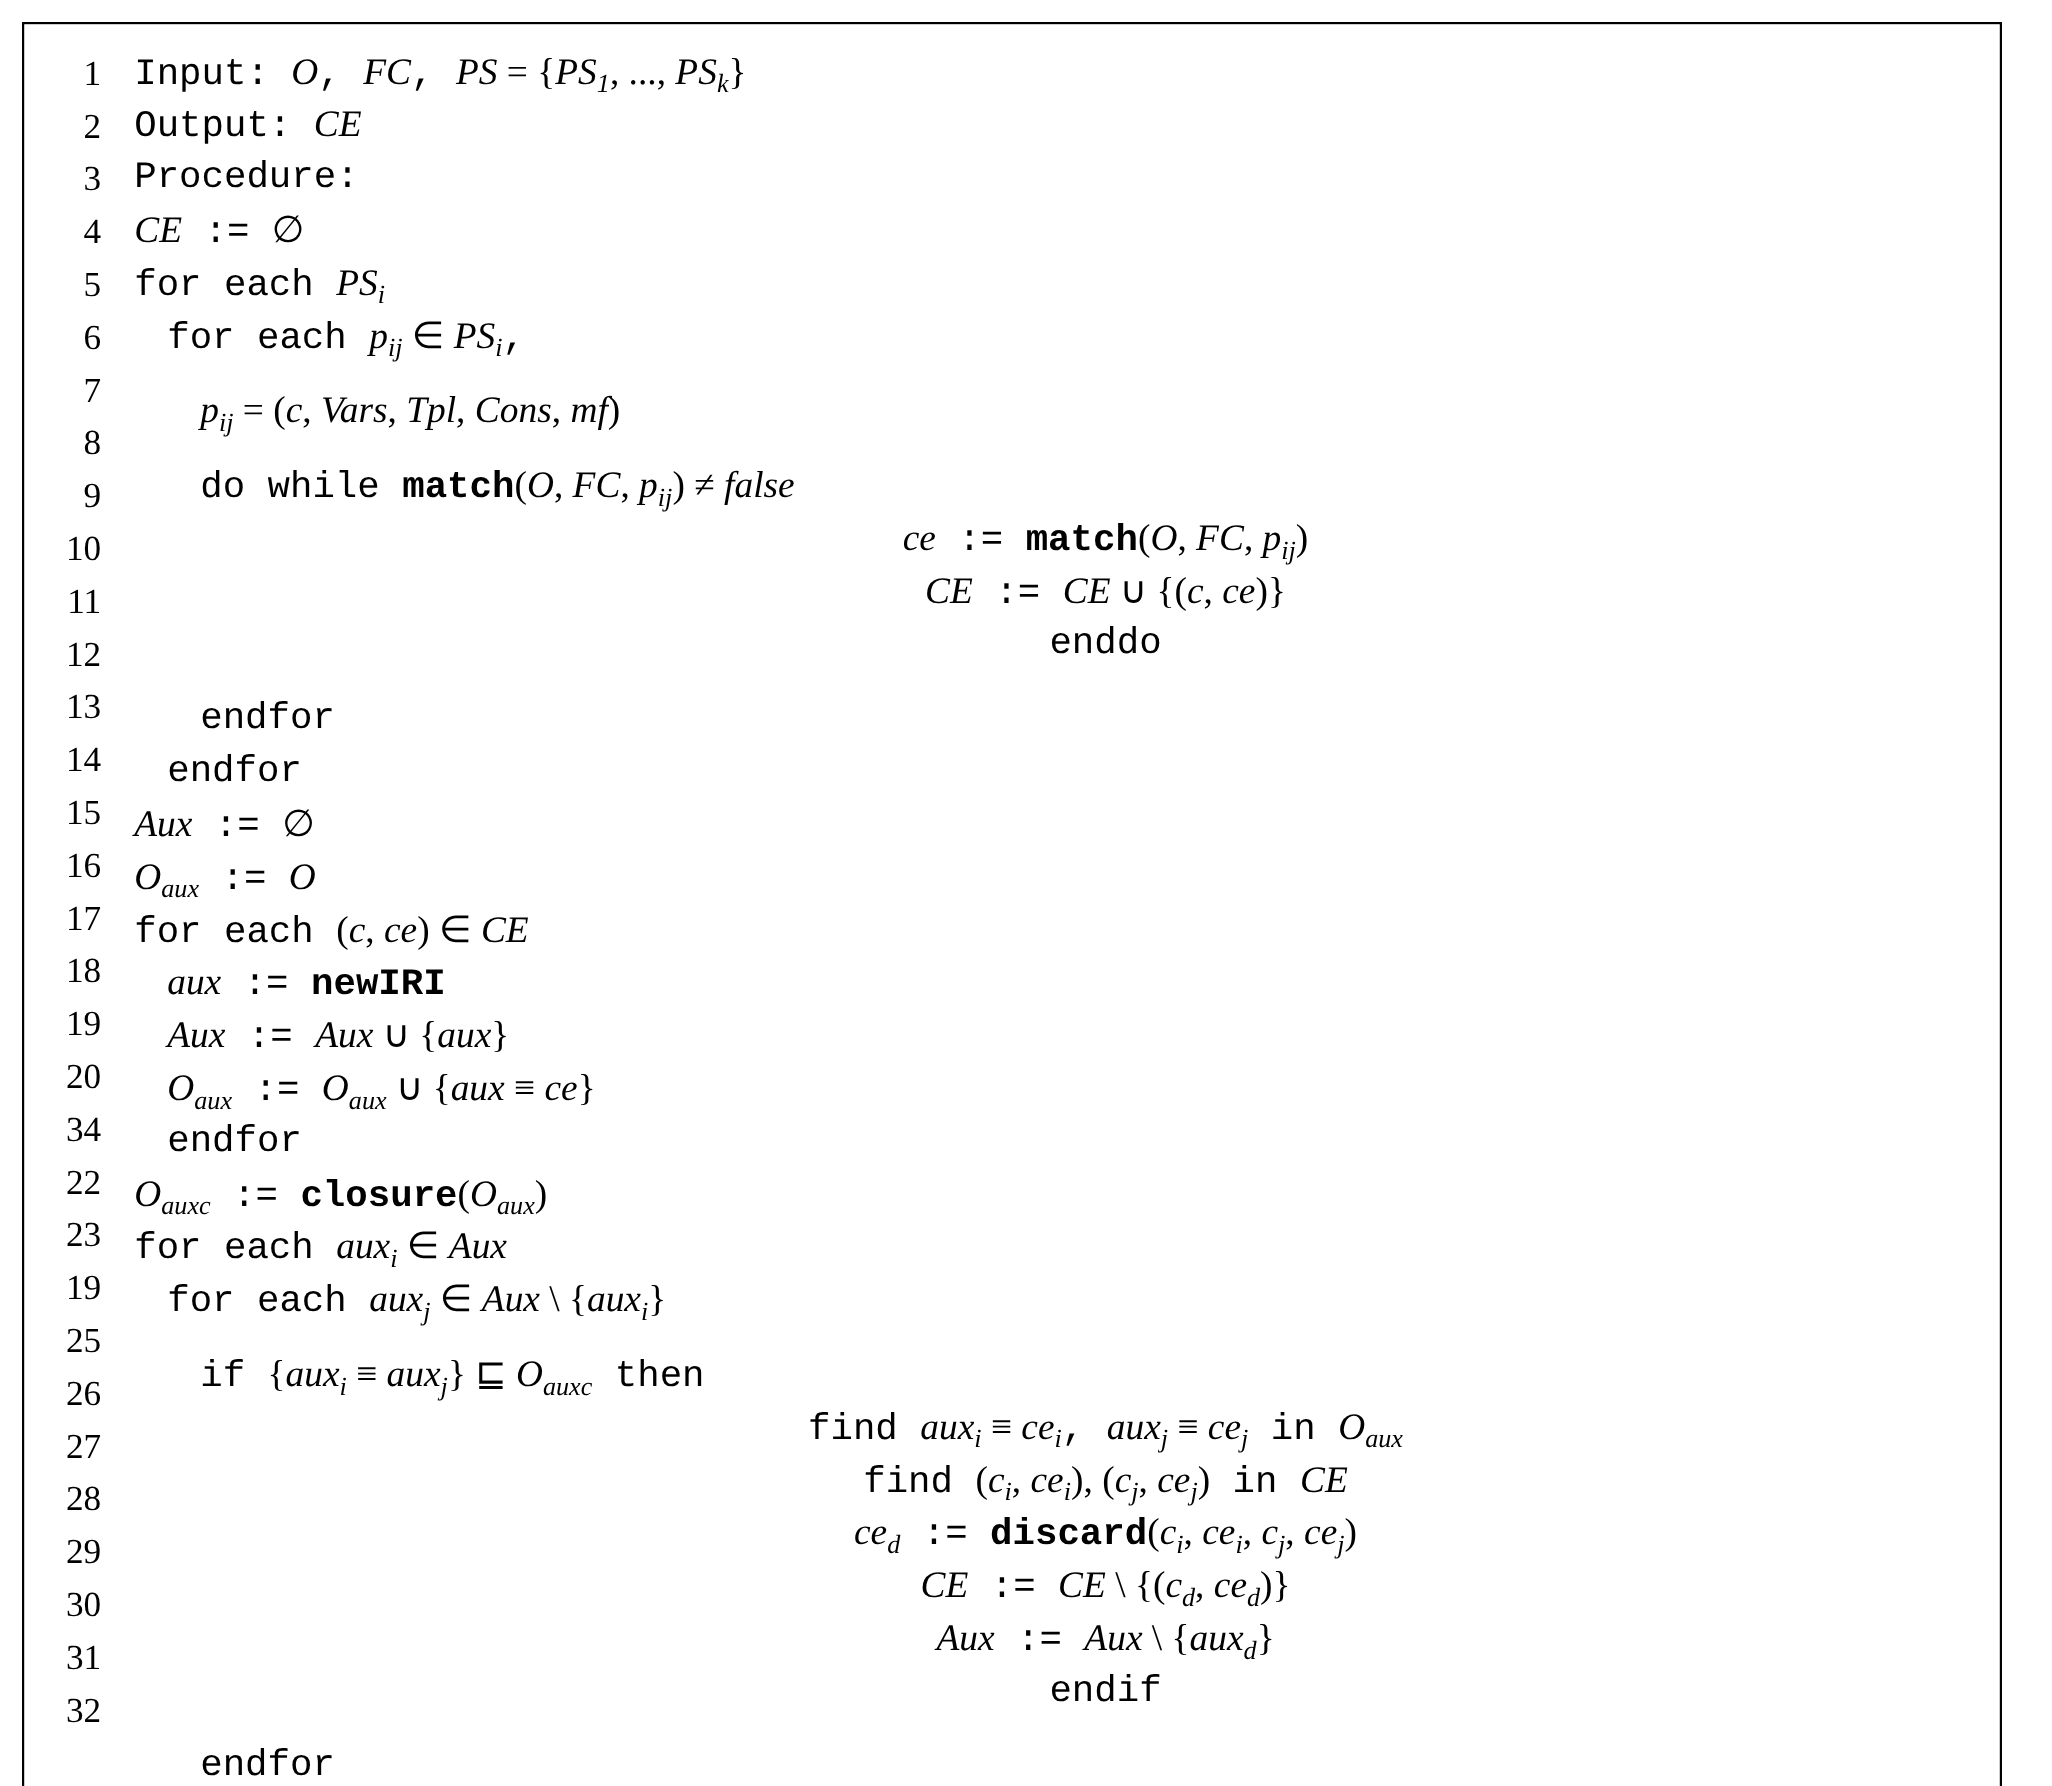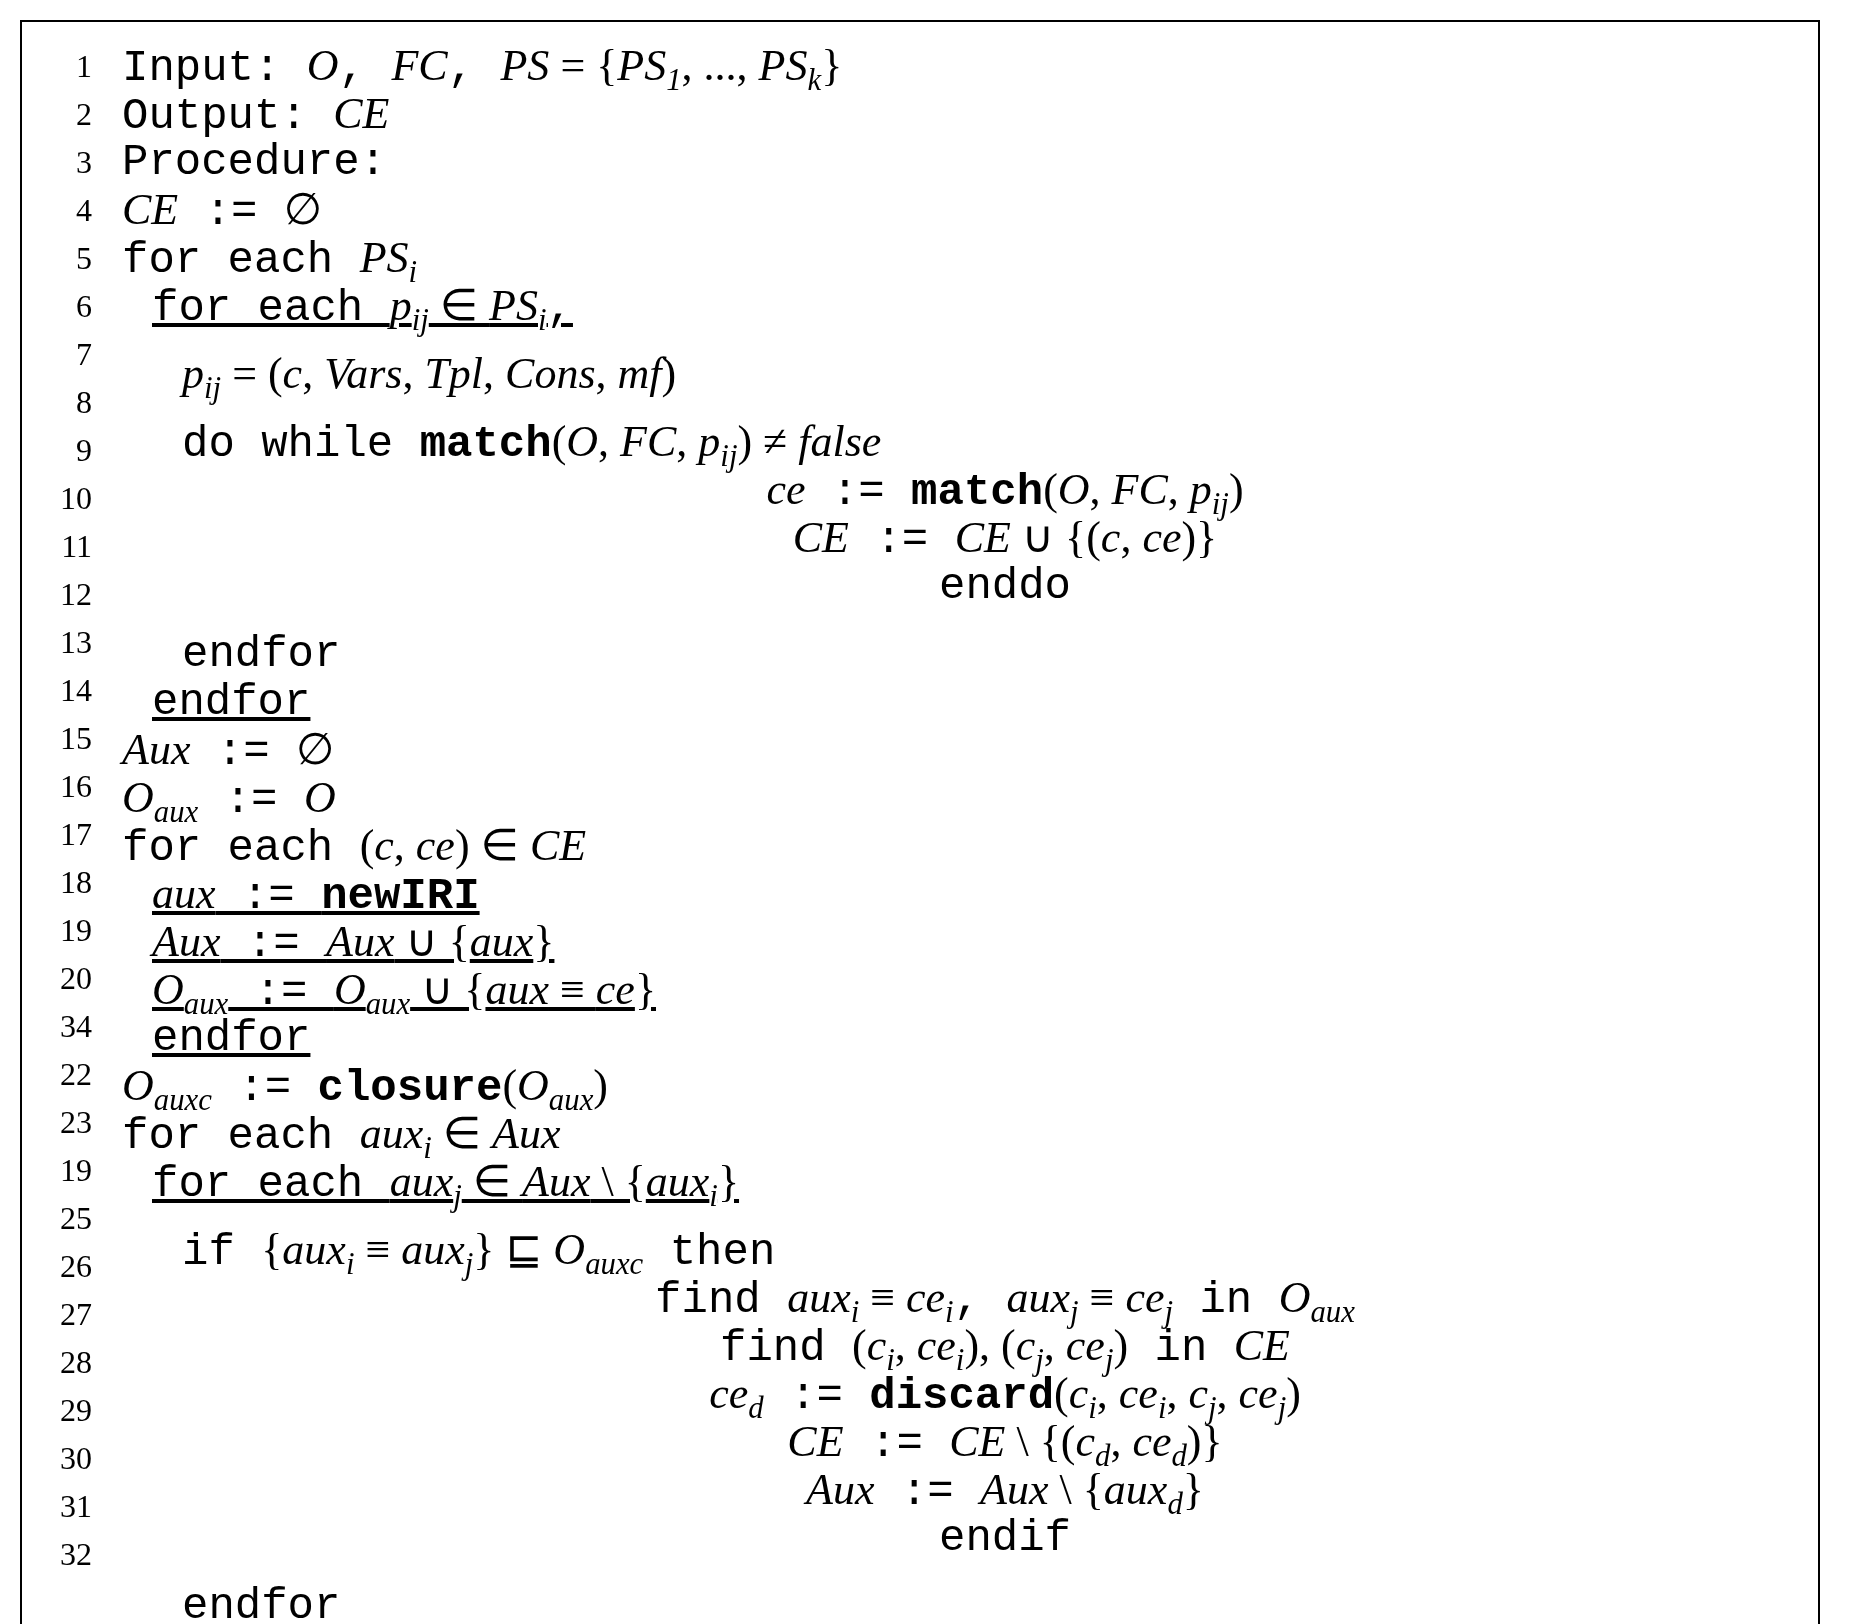--- a/index.html
+++ b/index.html
@@ -31,31 +31,31 @@
     font-family: "Times New Roman", Times, serif;
   }
   .code {
     flex: 1;
     padding: 20px 20px 20px 10px;
     box-sizing: border-box;
   }
   .line {
     height: 48px;
     line-height: 48px;
-    font-size: 44px;
+    font-size: 34px;
     color: #000;
     white-space: nowrap;
     font-family: "Courier New", Courier, monospace;
   }
   .tt { font-family: "Courier New", Courier, monospace; }
   .it { font-family: "Times New Roman", Times, serif; font-style: italic; }
   .bf { font-family: "Courier New", Courier, monospace; font-weight: bold; }
   .sub { font-size: 0.7em; vertical-align: sub; font-style: italic; font-family:"Times New Roman",Times,serif;}
   .sym { font-family: "Times New Roman", Times, serif; font-style: normal; }
-  .i1 { padding-left: 30px; text-decoration: underline; }
+  .i1 { padding-left: 30px; }
   .i2 { padding-left: 60px; margin-top: 20px; }
   .i3 { padding-left: 90px; text-align: center; }
 </style>
 </head>
 <body>
 
 <div class="algo-box">
   <div class="gutter" id="gutter">
       <div class="ln">1</div>
       <div class="ln">2</div>

